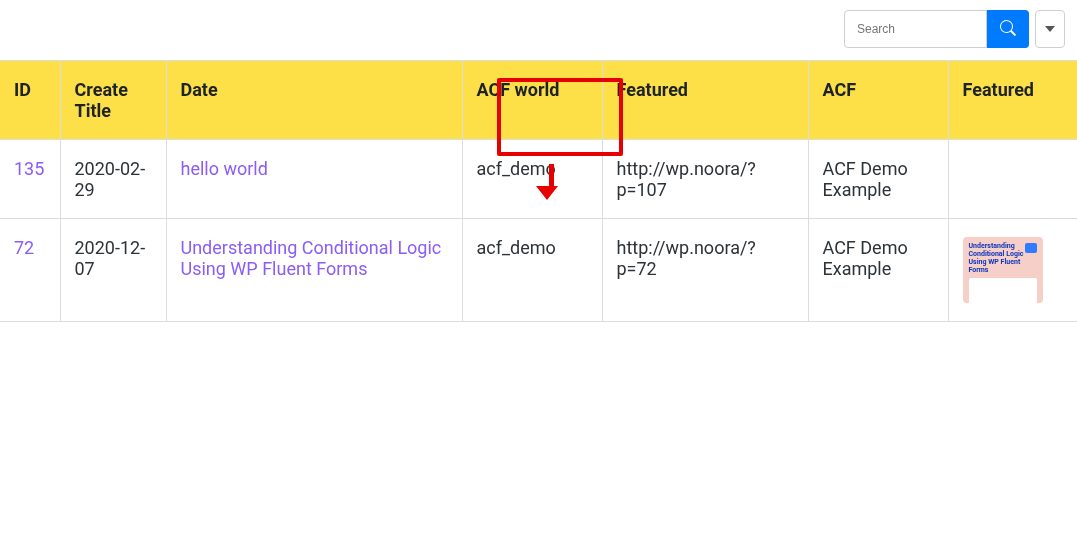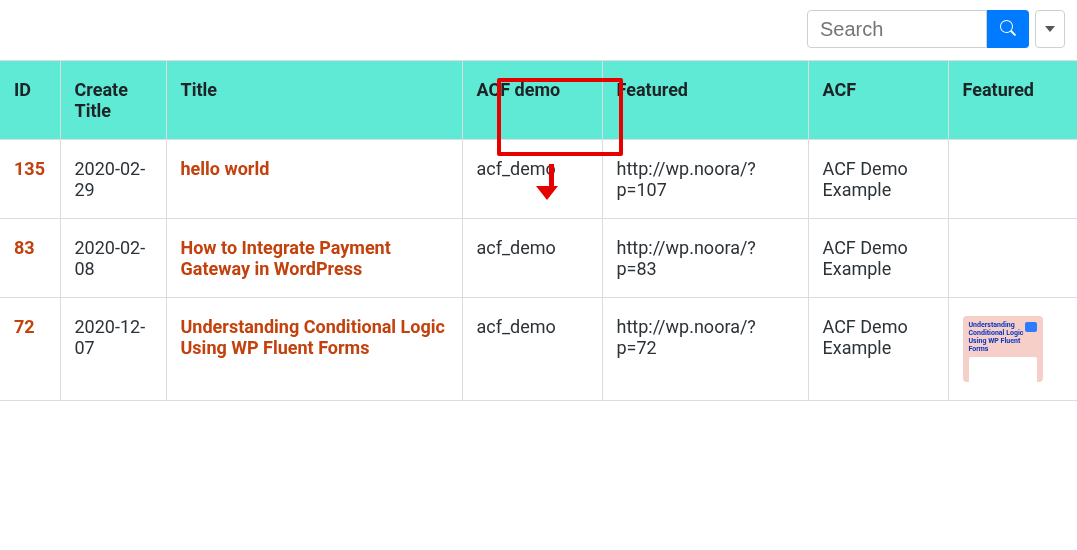--- a/index.html
+++ b/index.html
@@ -23,22 +23,22 @@
   }
   .search-group {
     display: flex;
     align-items: stretch;
   }
   .search-input {
     height: 38px;
     border: 1px solid #ccd0d4;
     border-radius: 4px 0 0 4px;
     padding: 6px 12px;
-    font-size: 20px;
-    width: 180px;
+    font-size: 12px;
+    width: 143px;
     outline: none;
   }
   .search-btn {
     height: 38px;
     width: 42px;
     background: #007bff;
     border: 1px solid #007bff;
     border-left: none;
     display: flex;
     align-items: center;
@@ -64,43 +64,42 @@
     border-right: 5px solid transparent;
     border-top: 6px solid #555;
   }
 
   table.data-table {
     width: 100%;
     border-collapse: collapse;
     table-layout: fixed;
   }
   table.data-table thead th {
-    background: #5eead4;
+    background: #fde047;
     border: 1px solid #dcdcde;
     text-align: left;
     padding: 18px 14px;
     font-weight: 700;
     font-size: 18px;
     color: #1d2327;
     vertical-align: top;
   }
   table.data-table tbody td {
     border: 1px solid #dcdcde;
     padding: 18px 14px;
     font-size: 18px;
     color: #2c3338;
     vertical-align: top;
     word-wrap: break-word;
     overflow-wrap: anywhere;
   }
   .link {
-    color: #c2410c;
+    color: #8b5cf6;
     text-decoration: none;
     cursor: pointer;
-    font-weight: bold;
   }
 
   
   col.c-id       { width: 60px; }
   col.c-date     { width: 106px; }
   col.c-title    { width: 296px; }
   col.c-acfdemo  { width: 140px; }
   col.c-permalink{ width: 206px; }
   col.c-acf      { width: 140px; }
   col.c-featured { width: 129px; }
@@ -205,48 +204,39 @@
         <col class="c-title">
         <col class="c-acfdemo">
         <col class="c-permalink">
         <col class="c-acf">
         <col class="c-featured">
     </colgroup>
     <thead>
       <tr>
         <th>ID</th>
         <th>Create Title</th>
-        <th>Title</th>
-        <th>ACF demo</th>
+        <th>Date</th>
+        <th>ACF world</th>
         <th>Featured</th>
         <th>ACF</th>
         <th>Featured</th>
       </tr>
     </thead>
     <tbody>
 
       <tr>
         <td><a class="link">135</a></td>
         <td>2020-02-29</td>
         <td><a class="link">hello world</a></td>
         <td>acf_demo</td>
         <td>http://wp.noora/?p=107</td>
         <td>ACF Demo Example</td>
         <td></td>
       </tr>
 
-      <tr>
-        <td><a class="link">83</a></td>
-        <td>2020-02-08</td>
-        <td><a class="link">How to Integrate Payment Gateway in WordPress</a></td>
-        <td>acf_demo</td>
-        <td>http://wp.noora/?p=83</td>
-        <td>ACF Demo Example</td>
-        <td></td>
-      </tr>
 
       <tr>
         <td><a class="link">72</a></td>
         <td>2020-12-07</td>
         <td><a class="link">Understanding Conditional Logic Using WP Fluent Forms</a></td>
         <td>acf_demo</td>
         <td>http://wp.noora/?p=72</td>
         <td>ACF Demo Example</td>
         <td>
           <div class="thumb">

